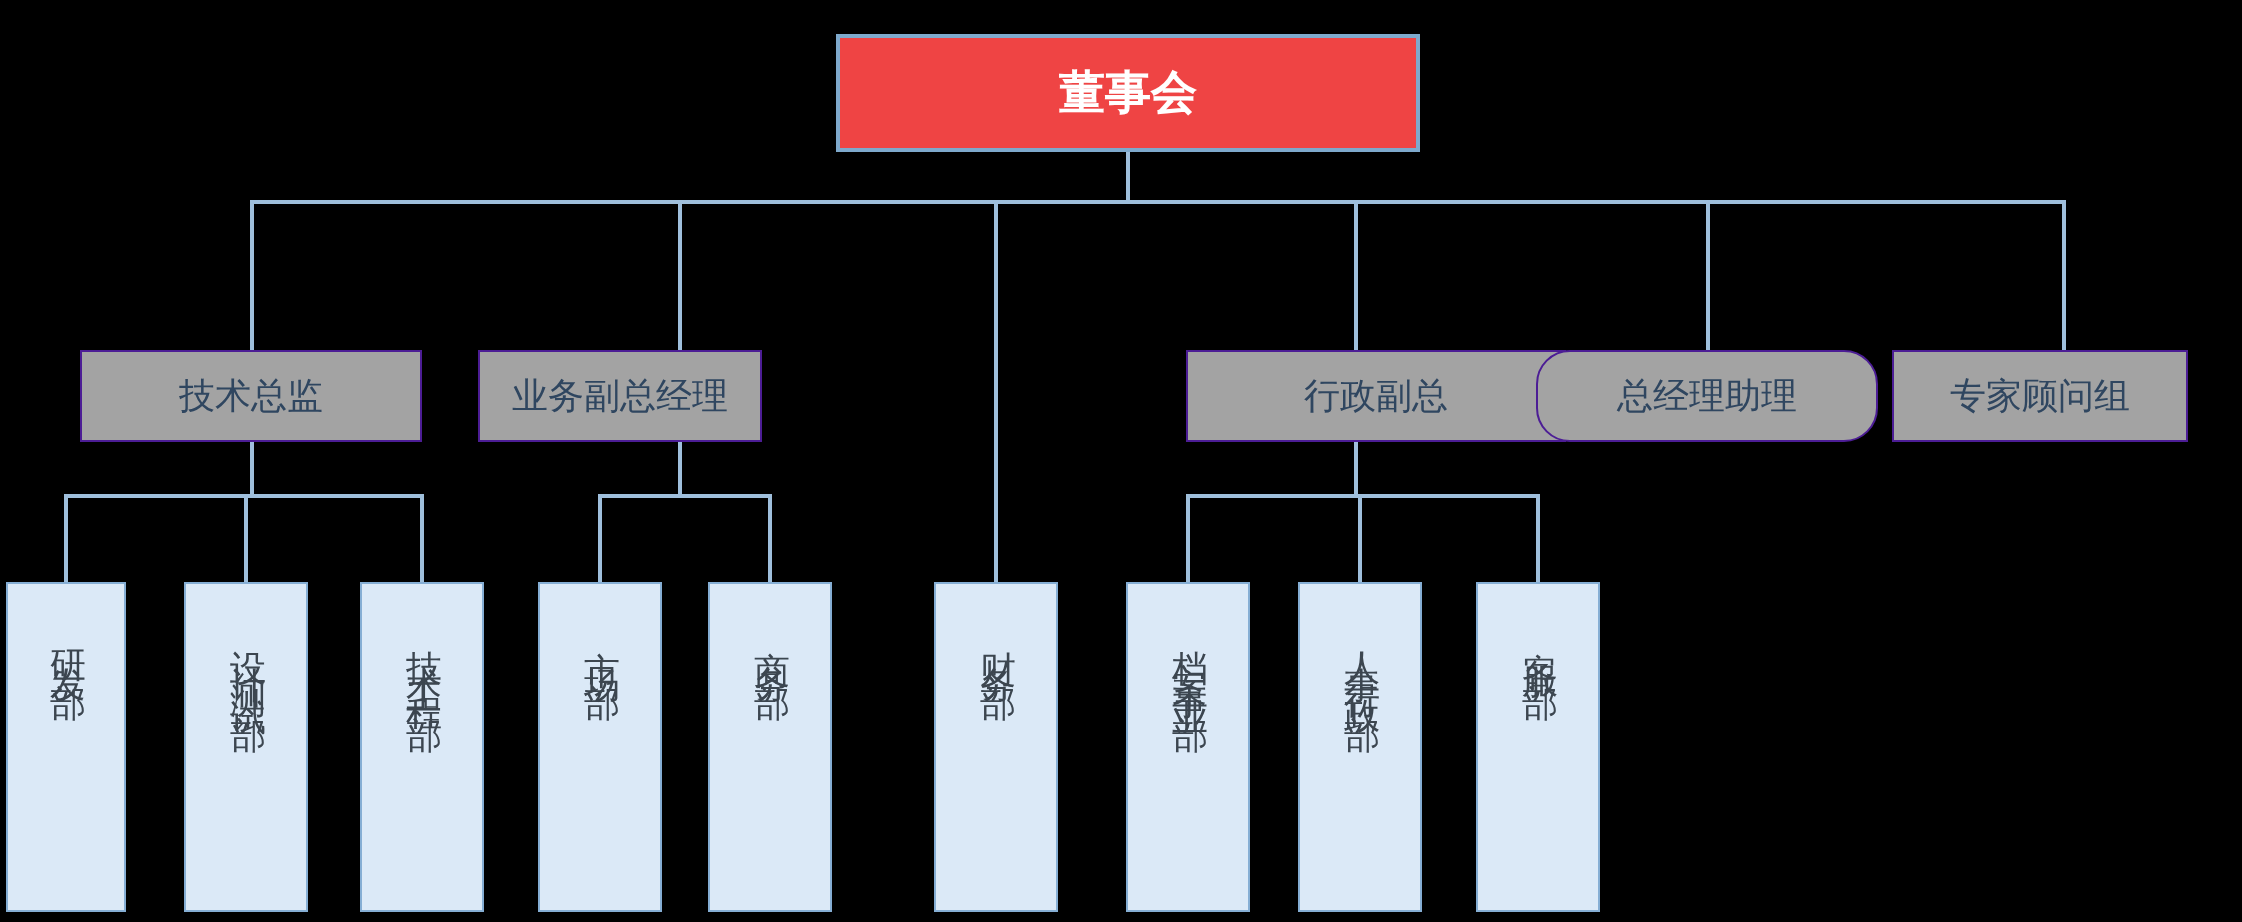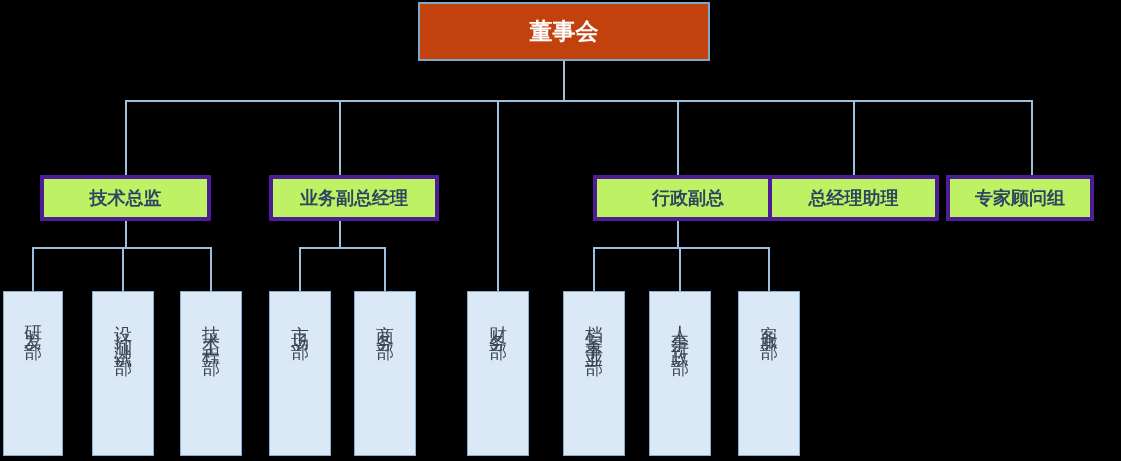--- a/index.html
+++ b/index.html
@@ -16,43 +16,43 @@
     overflow: hidden;
   }
   .node {
     position: absolute;
     box-sizing: border-box;
     display: flex;
     align-items: center;
     justify-content: center;
   }
   .n1 {
-    top: 2px;
+    top: 17px;
     left: 418px;
     width: 292px;
     height: 59px;
-    background: #c2410c;
+    background: #ef4444;
     border: 2px solid #7EA9CC;
     color: #FFFFFF;
     font-size: 23px;
     font-weight: bold;
   }
   .n2 {
     top: 175px;
     height: 46px;
-    background: #bef264;
-    border: 4px solid #4c1d95;
+    background: #a3a3a3;
+    border: 1px solid #4c1d95;
     color: #2F4660;
     font-size: 18px;
-    font-weight: bold;
+    font-weight: normal;
   }
   .n2.jszj  { left: 40px;  width: 171px; }
-  .n2.ywfz  { left: 269px; width: 170px; }
+  .n2.ywfz  { left: 239px; width: 142px; }
   .n2.xzfz  { left: 593px; width: 190px; }
-  .n2.zjlzl { left: 768px; width: 171px; }
+  .n2.zjlzl { left: 768px; width: 171px; border-radius: 17px; }
   .n2.zjgwz { left: 946px; width: 148px; }
   .n3 {
     top: 291px;
     height: 165px;
     background: #DBE9F7;
     border: 1px solid #85AED4;
     color: #3C4650;
     font-size: 18px;
     font-weight: normal;
     align-items: flex-start;

